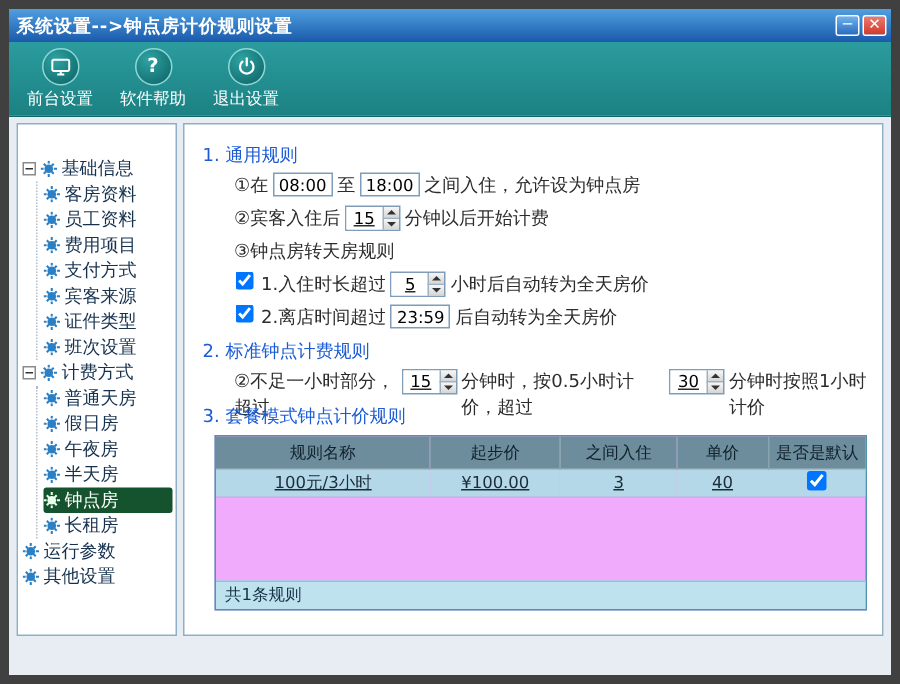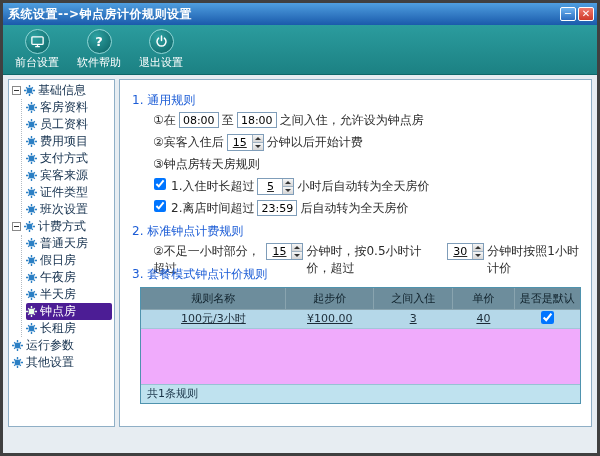--- a/index.html
+++ b/index.html
@@ -1,18 +1,18 @@
 <!DOCTYPE html>
 <html><head>
 <meta charset="utf-8">
 <style>
   * { box-sizing: border-box; margin: 0; padding: 0; }
   html,body { background:#d6dde3; font-family:"DejaVu Sans","Liberation Sans",sans-serif; }
   .window{
-    width:600px;height:456px;background:#e7edf2;border:3px solid #404040;
+    width:600px;height:456px;background:#e7edf2;border:6px solid #404040;
     display:flex;flex-direction:column;overflow:hidden;
   }
   
   .titlebar{
     height:22px;flex:none;display:flex;align-items:center;padding:0 3px 0 5px;
     background:linear-gradient(#4f9fe0,#1a5aab);
   }
   .titlebar .title{color:#fff;font-size:12px;font-weight:bold;letter-spacing:.5px;}
   .win-controls{margin-left:auto;display:flex;gap:2px;}
   .wbtn{width:16px;height:14px;border-radius:2px;border:1px solid #fff;
@@ -29,28 +29,28 @@
         color:#fff;font-size:11px;cursor:pointer;}
   .tool-circle{width:25px;height:25px;border-radius:50%;flex:none;
         background:radial-gradient(circle at 35% 30%,#2fa3a3,#0b6163);
         border:1px solid #8fd6d6;display:flex;align-items:center;justify-content:center;}
   .tool-circle svg{width:15px;height:15px;}
   .qmark{color:#fff;font-weight:bold;font-size:13px;}
   
   .bodyarea{flex:1;display:flex;gap:4px;padding:4px 5px 26px 5px;overflow:hidden;}
   
   .tree{width:107px;flex:none;background:#fff;border:1px solid #8fafc6;
-        padding:2px 2px 2px 3px;font-size:12px;color:#15314e;overflow:hidden;}
+        padding:21px 2px 2px 3px;font-size:12px;color:#15314e;overflow:hidden;}
   .titem{display:flex;align-items:center;gap:3px;height:17px;white-space:nowrap;cursor:pointer;}
   .children{margin-left:9px;border-left:1px dotted #b4bcc4;padding-left:4px;}
   .expander{width:9px;height:9px;flex:none;border:1px solid #8a8a8a;background:#fff;position:relative;}
   .expander .hline{position:absolute;left:1px;right:1px;top:3px;height:1px;background:#333;}
   .gear{width:11px;height:11px;flex:none;fill:currentColor;color:#2b7fc4;}
   .titem .tlabel{overflow:hidden;}
-  .titem.selected{background:#4c1d95;border-radius:2px;color:#fff;padding-right:3px;}
+  .titem.selected{background:#14532d;border-radius:2px;color:#fff;padding-right:3px;}
   .titem.selected .gear{color:#eaffea;}
   
   .content{flex:1;background:#fff;border:1px solid #8fafc6;
            padding:8px 6px 4px 12px;font-size:12px;color:#2c2c2c;overflow:hidden;}
   .sec-title{color:#1b5cd6;margin:4px 0 3px 0;}
   .rule-line{display:flex;gap:3px;margin:3px 0 3px 21px;height:19px;}
   .rule-line.indent2{margin-left:22px;}
   .time-input{width:40px;height:16px;border:1px solid #7f9db9;font:11px "DejaVu Sans",sans-serif;
               text-align:center;background:#fff;padding:0;}
   .spinbox{display:inline-flex;align-items:stretch;height:17px;border:1px solid #7f9db9;background:#fff;text-decoration:underline;}

